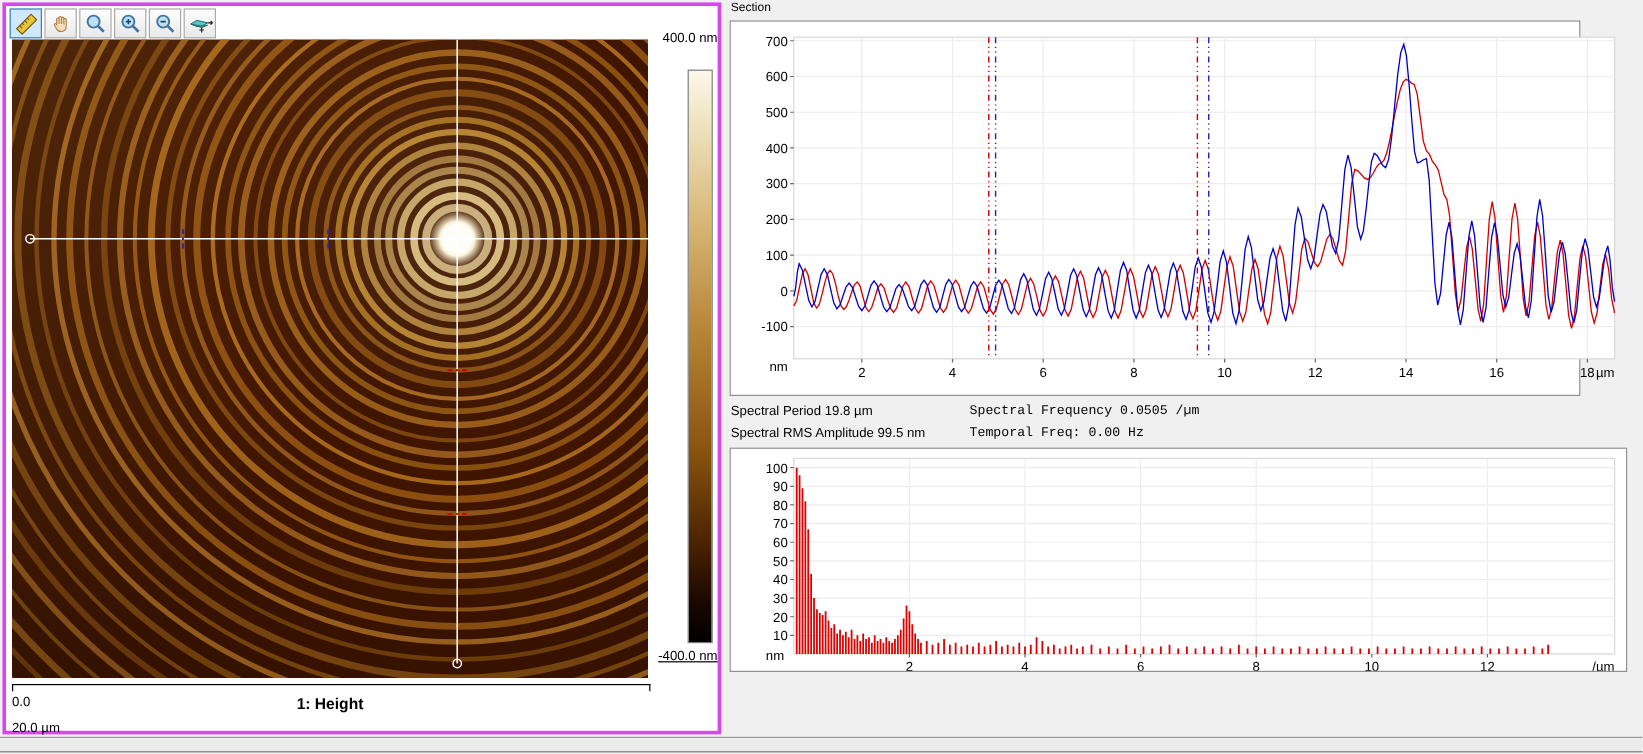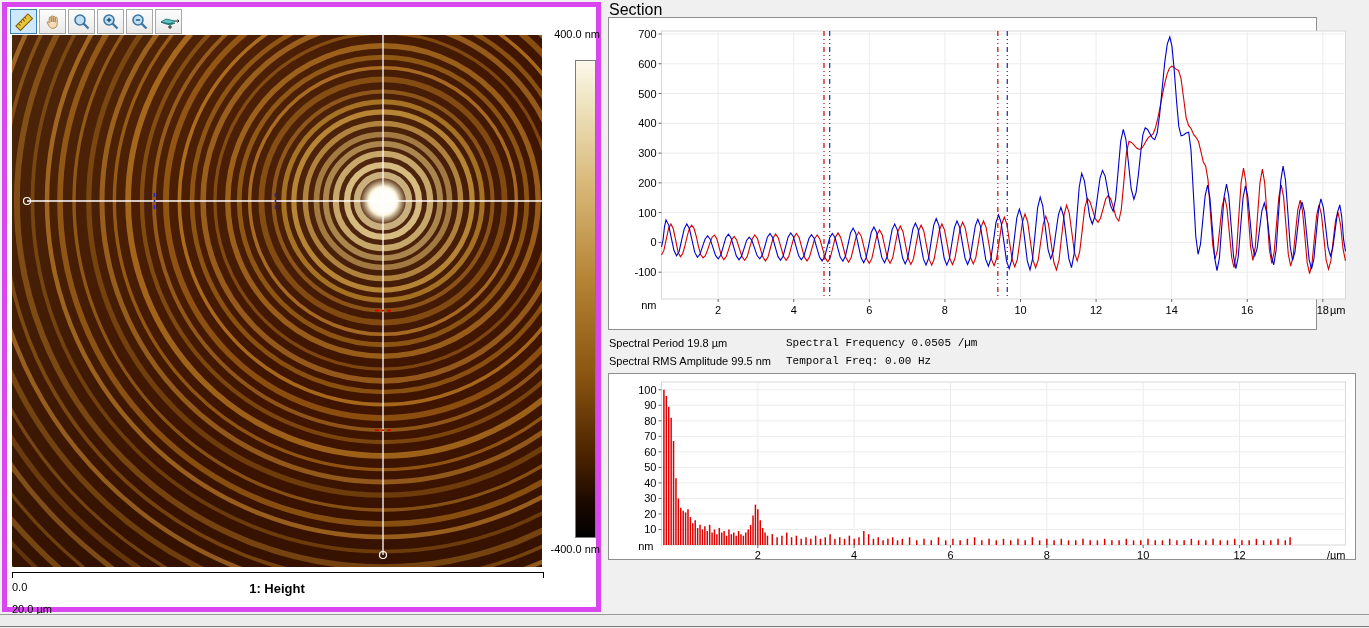--- a/index.html
+++ b/index.html
@@ -1,42 +1,42 @@
 <!DOCTYPE html>
 <html><head>
 <meta charset="utf-8">
 <style>
   html,body{margin:0;padding:0;background:#f0f0f0;}
   .screen{position:relative;width:1369px;height:628px;background:#f0f0f0;overflow:hidden;
           font-family:"Liberation Sans", sans-serif;font-size:11px;color:#000;}
   
   .img-panel{position:absolute;left:2px;top:2px;width:599px;height:610px;background:#fff;
-             border:5px solid #d946ef;box-sizing:border-box;}
+             border:3px solid #d946ef;box-sizing:border-box;}
   .toolbar{position:absolute;left:3px;top:2px;height:26px;display:flex;gap:2px;}
   .tb-btn{width:27px;height:25px;display:flex;align-items:center;justify-content:center;
           background:linear-gradient(#fdfdfd,#e9e9e9);border:1px solid #a8a8a8;box-sizing:border-box;}
   .tb-btn.selected{background:#cde8ff;border:1px solid #3c7fb1;}
   .afm-wrap{position:absolute;left:5px;top:28px;width:530px;height:532px;background:#401500;overflow:hidden;}
   .afm-wrap svg{display:block;}
   .cbar{position:absolute;left:568px;top:53px;width:21px;height:478px;border:1px solid #7c7c7c;box-sizing:border-box;
         background:linear-gradient(#fcf8ea 0%,#f0e6c4 8%,#d8b878 26%,#b58434 46%,#8a5510 66%,#4a2200 83%,#1a0800 93%,#000 100%);}
   .cbar-top{position:absolute;left:488px;top:21px;width:105px;text-align:right;}
-  .cbar-bot{position:absolute;left:482px;top:536px;width:111px;text-align:right;}
+  .cbar-bot{position:absolute;left:482px;top:536px;width:111px;text-align:right;text-decoration:underline;}
   .scaleline{position:absolute;left:5px;top:565px;width:530px;height:5px;
              border-top:1px solid #000;border-left:1px solid #000;border-right:1px solid #000;}
   .scale-left{position:absolute;left:5px;top:574px;text-align:right;}
   .scale-center{position:absolute;left:5px;top:574px;width:530px;text-align:center;font-weight:bold;font-size:13px;}
   .scale-right{position:absolute;left:5px;top:596px;width:530px;text-align:left;}
   
-  .section-title{position:absolute;left:609px;top:1px;font-size:16px;}
+  .section-title{position:absolute;left:609px;top:1px;font-size:10px;}
   .chart-box{position:absolute;background:#fff;border:1px solid #8f8f8f;box-sizing:border-box;}
   #chart1{left:608px;top:17px;width:709px;height:313px;}
   #chart2{left:608px;top:373px;width:748px;height:187px;}
   .stats{position:absolute;left:609px;top:334px;width:740px;line-height:18px;}
-  .stats .row{display:flex;}
+  .stats .row{display:flex;gap:22px;}
   .stats .c1{width:177px;}
   .stats .c2{width:300px;font-family:Liberation Mono, monospace;}
   
   .bottom-strip{position:absolute;left:0;top:614px;width:1369px;height:13px;background:#ececec;
                 border-top:1px solid #9a9a9a;border-bottom:1px solid #7a7a7a;box-sizing:border-box;}
   svg text{font-family:"Liberation Sans", sans-serif;font-size:11px;fill:#000;}
 </style>
 </head>
 <body>
 

